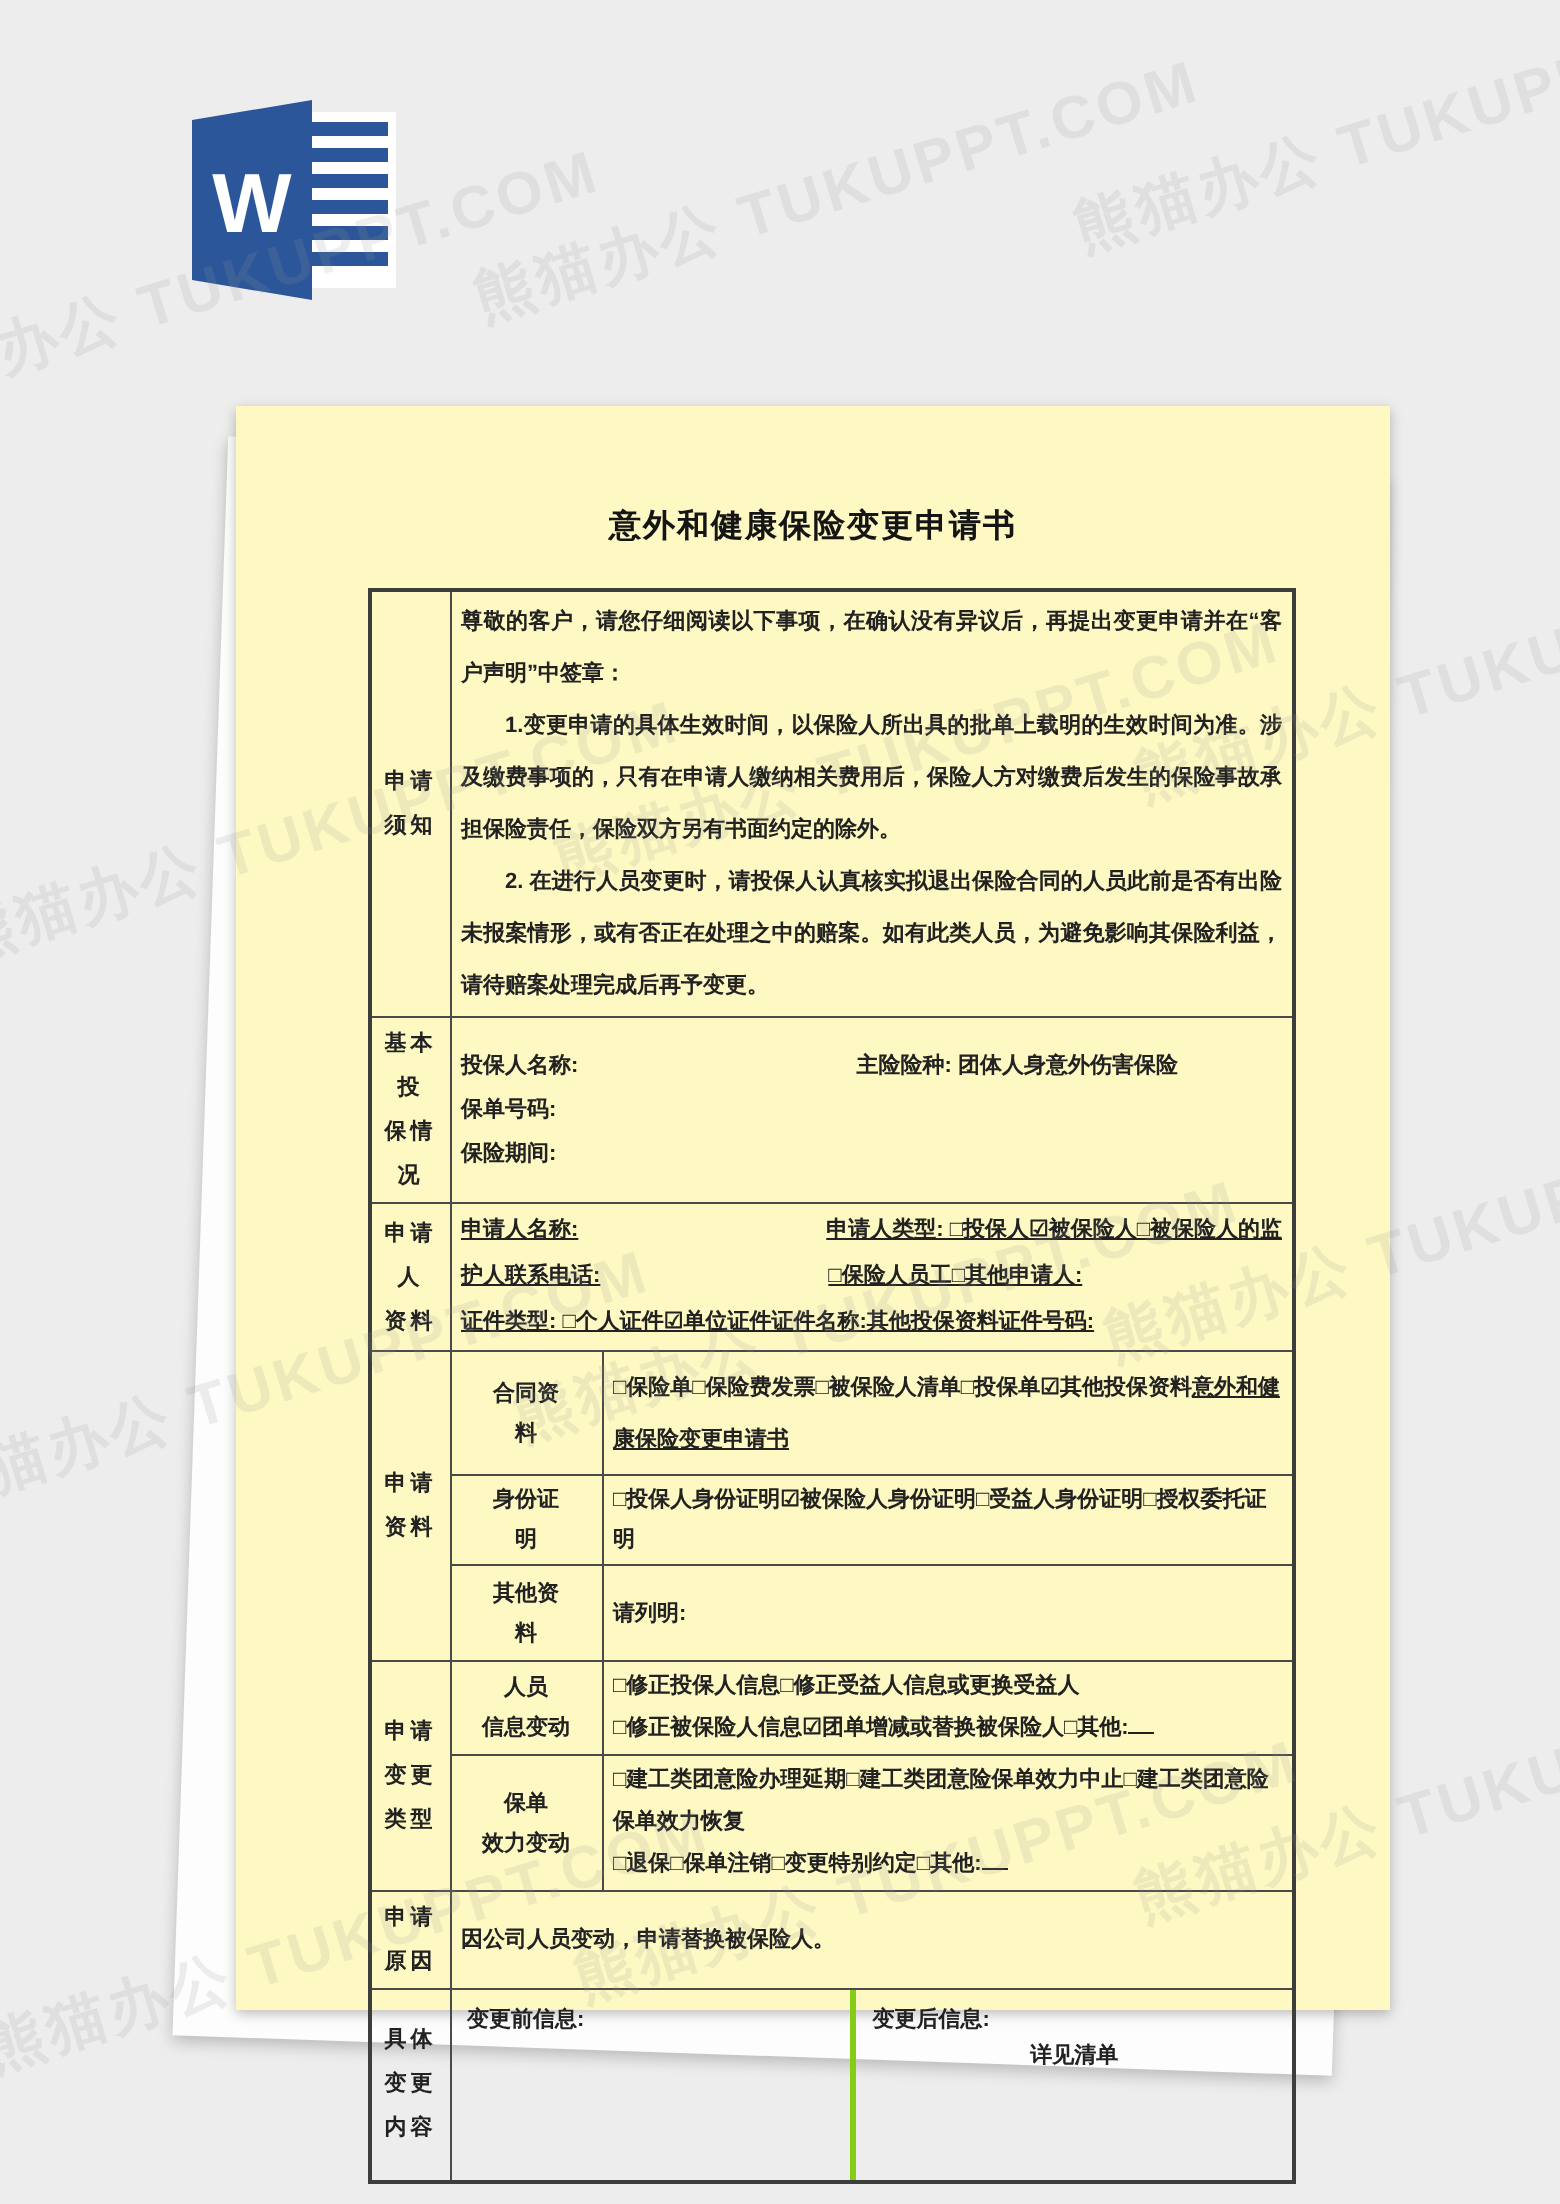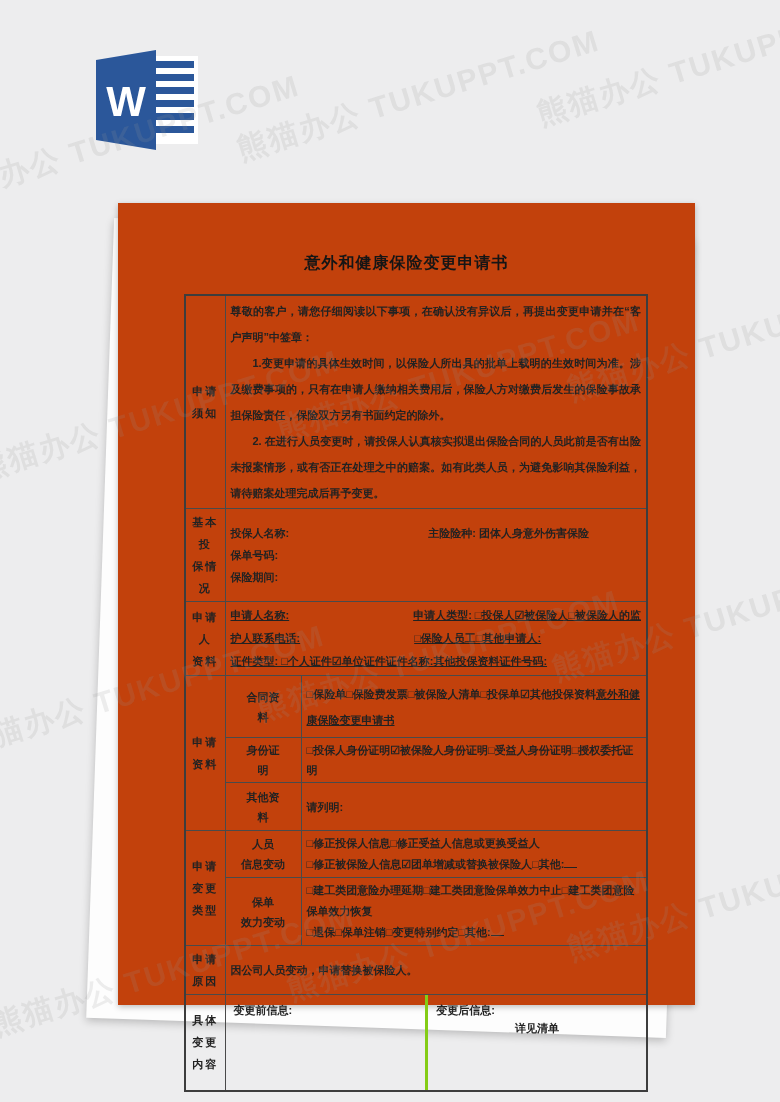--- a/index.html
+++ b/index.html
@@ -28,21 +28,21 @@
   
   .back-page {
     position:absolute; left:100px; top:228px; width:580px; height:800px;
     background:#fdfdfd;
     transform:rotate(2deg);
     box-shadow:0 3px 8px rgba(0,0,0,0.22);
     z-index:0;
   }
   .page {
     position:absolute; left:118px; top:203px; width:577px; height:802px;
-    background:#c2410c;
+    background:#fef9c3;
     box-shadow:0 2px 6px rgba(0,0,0,0.25);
     z-index:1;
   }
   .doc-title {
     margin-top:50px; text-align:center;
     font-size:16px; font-weight:bold; color:#151515;
     letter-spacing:1px;
   }
 
   

